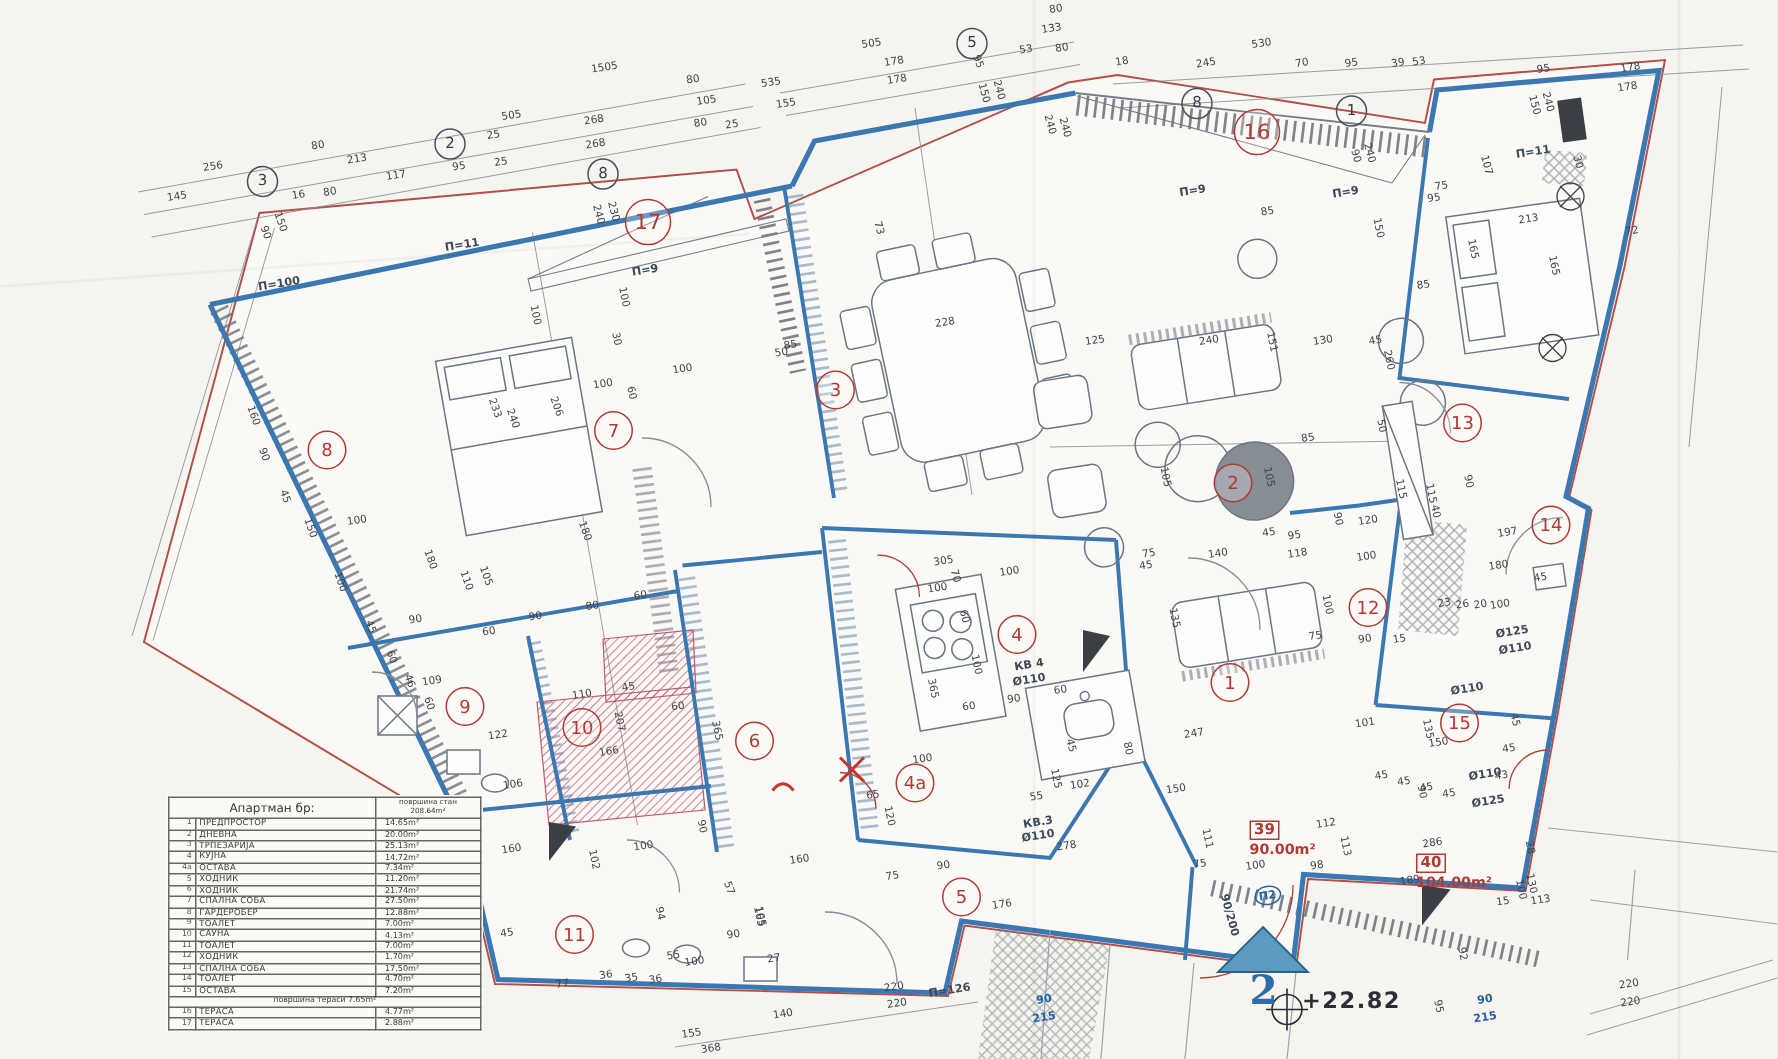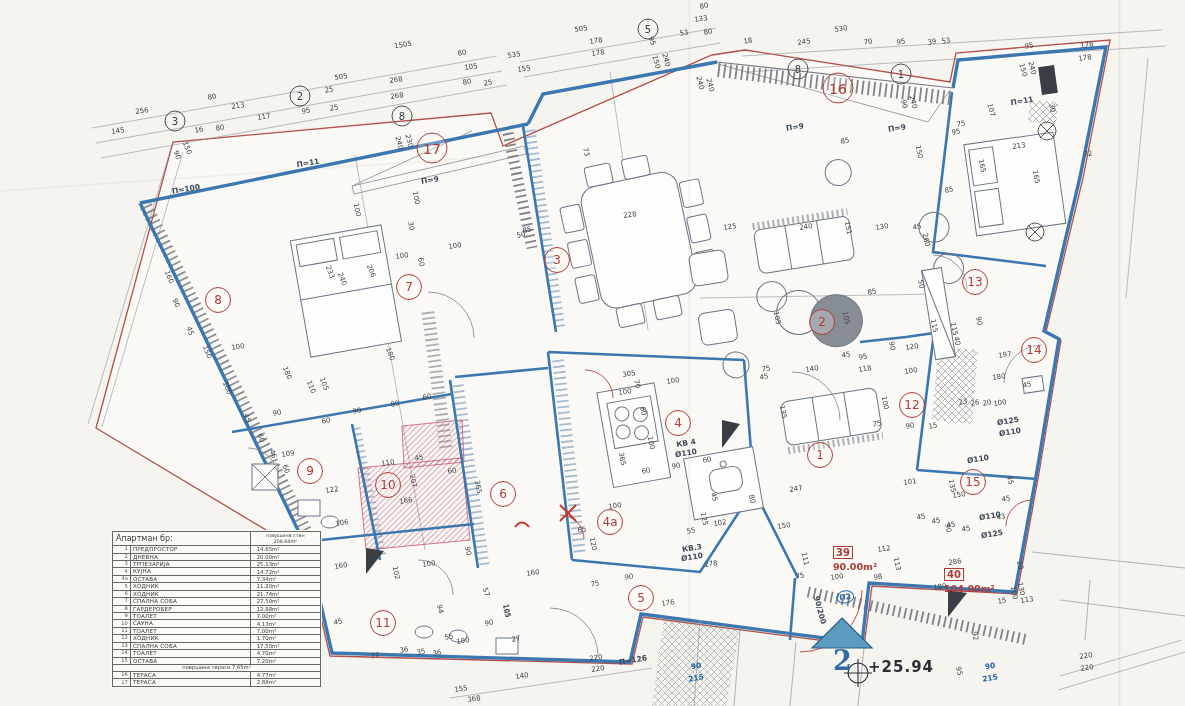--- a/index.html
+++ b/index.html
@@ -20,21 +20,21 @@
   .axis{position:absolute;width:19px;height:19px;border:1.2px solid #47525e;border-radius:50%;
         color:#333d49;font-size:10px;display:flex;align-items:center;justify-content:center;}
   .apt{position:absolute;white-space:nowrap;}
   .apt .code{display:inline-block;border:1.4px solid #b13a35;color:#b13a35;
              font-weight:bold;font-size:10px;padding:0 2px;background:rgba(255,255,255,.4);}
   .apt .area{display:block;color:#b13a35;font-weight:bold;font-size:9.5px;margin-top:1px;}
   #legend{position:absolute;left:112px;top:531px;width:209px;background:#fbfaf6;
           border:1px solid #555;border-collapse:collapse;box-shadow:0 0 0 1px #fbfaf6;}
   #legend td,#legend th{border:0.5px solid #666;color:#3a3a3a;padding:0 2px;
           font-weight:normal;line-height:1.15;}
-  #legend .hdr{font-size:8px;text-align:left;padding:2px 3px;}
+  #legend .hdr{font-size:8px;text-align:center;padding:2px 3px;}
   #legend .hdr2{font-size:4.8px;text-align:center;}
   #legend .no{font-size:5.2px;width:13px;text-align:right;color:#555;}
   #legend .nm{font-size:5.6px;width:116px;letter-spacing:.2px;}
   #legend .vl{font-size:5.4px;width:62px;text-align:left;padding-left:6px;}
   #legend .terr{font-size:5.2px;text-align:center;}
   #elev{position:absolute;left:868px;top:658px;color:#2b2f35;font-size:15px;
         letter-spacing:1px;font-weight:bold;}
   #bigfloor{position:absolute;left:833px;top:645px;color:#2e6ba8;font-size:27px;
         font-weight:bold;font-family:"DejaVu Serif",serif;}
   #tri{position:absolute;left:810px;top:616px;}
@@ -595,15 +595,15 @@
           <td class="nm">ТЕРАСА</td>
           <td class="vl">2.88m²</td>
         </tr>
       </tbody>
 </table>
 
 <svg id="tri" width="64" height="34">
   <polygon points="32,2 62,32 2,32" fill="#5b9bc0" stroke="#2b5f86" stroke-width="1.2"></polygon>
 </svg>
 <span id="bigfloor">2</span>
-<span id="elev">+25.94</span>
+<span id="elev">+22.82</span>
 
 </div>
 
 </body></html>

